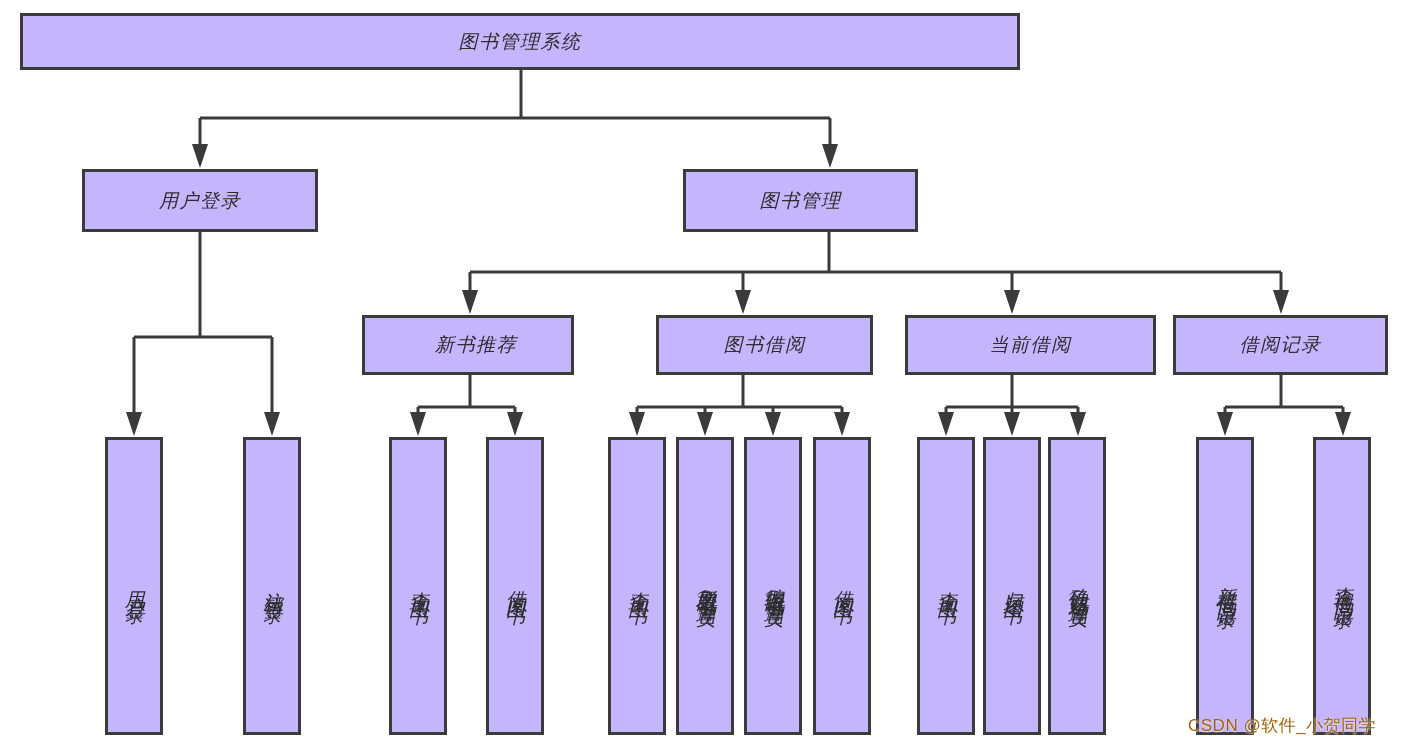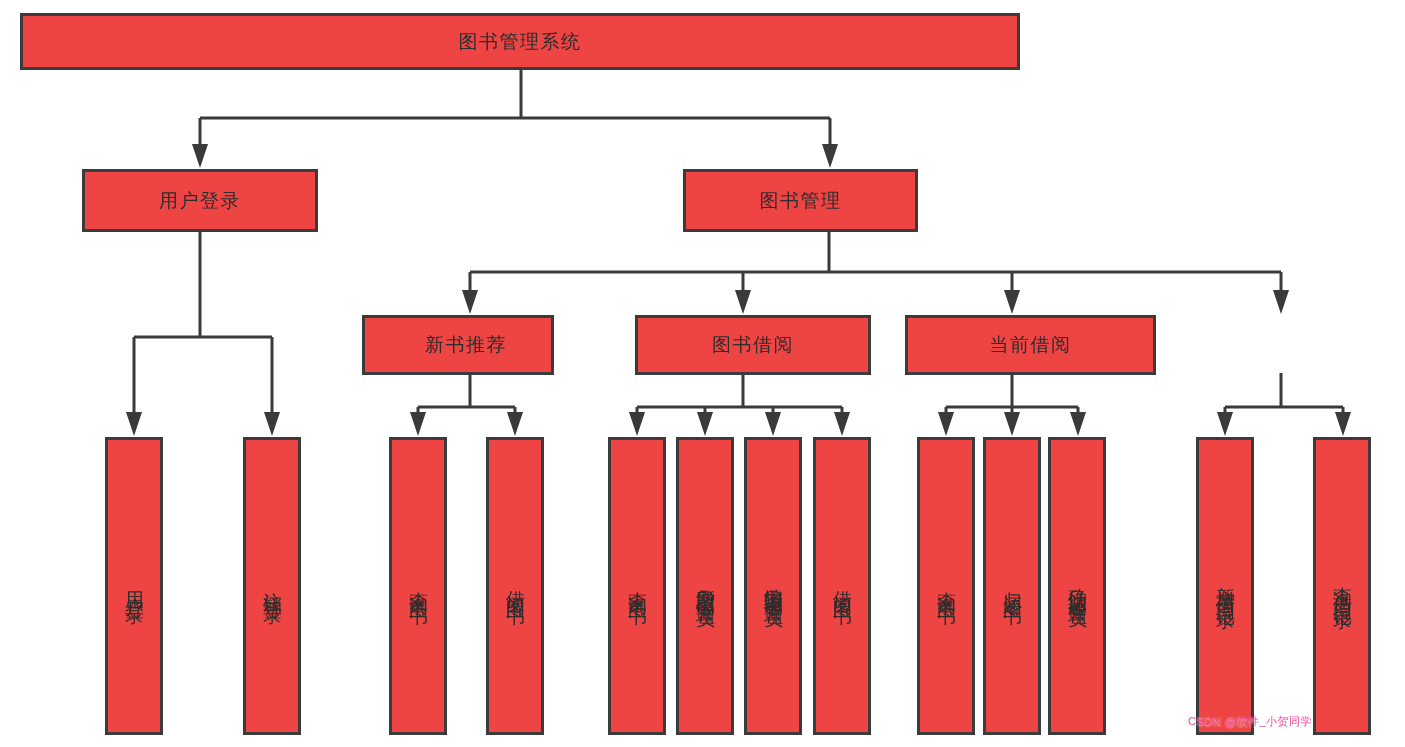--- a/index.html
+++ b/index.html
@@ -18,50 +18,51 @@
   #connectors {
     position: absolute;
     left: 0; top: 0;
     width: 1405px; height: 747px;
     pointer-events: none;
   }
   .node {
     position: absolute;
     box-sizing: border-box;
     border: 3px solid #3b3b3b;
-    background: #ef4444;
+    background: #c4b5fd;
     display: flex;
     align-items: center;
     justify-content: center;
     color: #2d2d2d;
     font-size: 19px;
     letter-spacing: 1.5px;
     z-index: 2;
+    font-style: italic;
   }
   .node.hbox { text-align: center; }
   .node.leaf {
     width: 58px;
     height: 298px;
     top: 437px;
   }
   .leaf .vtext {
     writing-mode: vertical-rl;
     text-orientation: mixed;
     letter-spacing: 5px;
     font-size: 19px;
     line-height: 1.1;
     white-space: nowrap;
   }
   
   #node-root        { left: 20px;  top: 13px;  width: 1000px; height: 57px; }
   #node-user-login  { left: 82px;  top: 169px; width: 236px;  height: 63px; }
   #node-book-mgmt   { left: 683px; top: 169px; width: 235px;  height: 63px; }
   .lvl3 { top: 315px; height: 60px; }
-  #node-new-book-rec   { left: 362px;  width: 192px; padding-left: 16px; }
-  #node-book-borrow    { left: 635px;  width: 236px; }
+  #node-new-book-rec   { left: 362px;  width: 212px; padding-left: 16px; }
+  #node-book-borrow    { left: 656px;  width: 217px; }
   #node-current-borrow { left: 905px;  width: 251px; }
   #node-borrow-records { left: 1173px; width: 215px; }
 
   #leaf-user-login         { left: 105px; }
   #leaf-logout             { left: 243px; }
   #leaf-query-book-rec     { left: 389px; }
   #leaf-borrow-book-rec    { left: 486px; }
   #leaf-query-book-borrow  { left: 608px; }
   #leaf-add-book           { left: 676px; }
   #leaf-edit-book          { left: 744px; }
@@ -72,22 +73,22 @@
   #leaf-add-borrow-record  { left: 1196px; }
   #leaf-query-borrow-record{ left: 1313px; }
 
   .tight .vtext { letter-spacing: 3px; }
 
   #watermark {
     position: absolute;
     left: 1188px;
     top: 714px;
     width: 215px;
-    font-size: 11px;
-    color: #ec4899;
+    font-size: 17px;
+    color: #a16207;
     letter-spacing: 0.5px;
     text-shadow: 0 1px 2px rgba(255,255,255,0.85);
     white-space: nowrap;
     z-index: 5;
   }
   svg line, svg polyline { stroke: #3a3a3a; stroke-width: 3; fill: none; }
   svg polygon { fill: #3a3a3a; stroke: none; }
 </style>
 </head>
 <body>
@@ -169,20 +170,23 @@
 
   <div id="node-new-book-rec" class="node hbox lvl3">
     <span>新书推荐</span>
   </div>
   <div id="node-book-borrow" class="node hbox lvl3">
     <span>图书借阅</span>
   </div>
   <div id="node-current-borrow" class="node hbox lvl3">
     <span>当前借阅</span>
   </div>
+  <div id="node-borrow-records" class="node hbox lvl3">
+    <span>借阅记录</span>
+  </div>
 
   <div id="leaf-user-login" class="node leaf">
     <span class="vtext">用户登录</span>
   </div>
   <div id="leaf-logout" class="node leaf">
     <span class="vtext">注销登录</span>
   </div>
   <div id="leaf-query-book-rec" class="node leaf">
     <span class="vtext">查询图书</span>
   </div>

